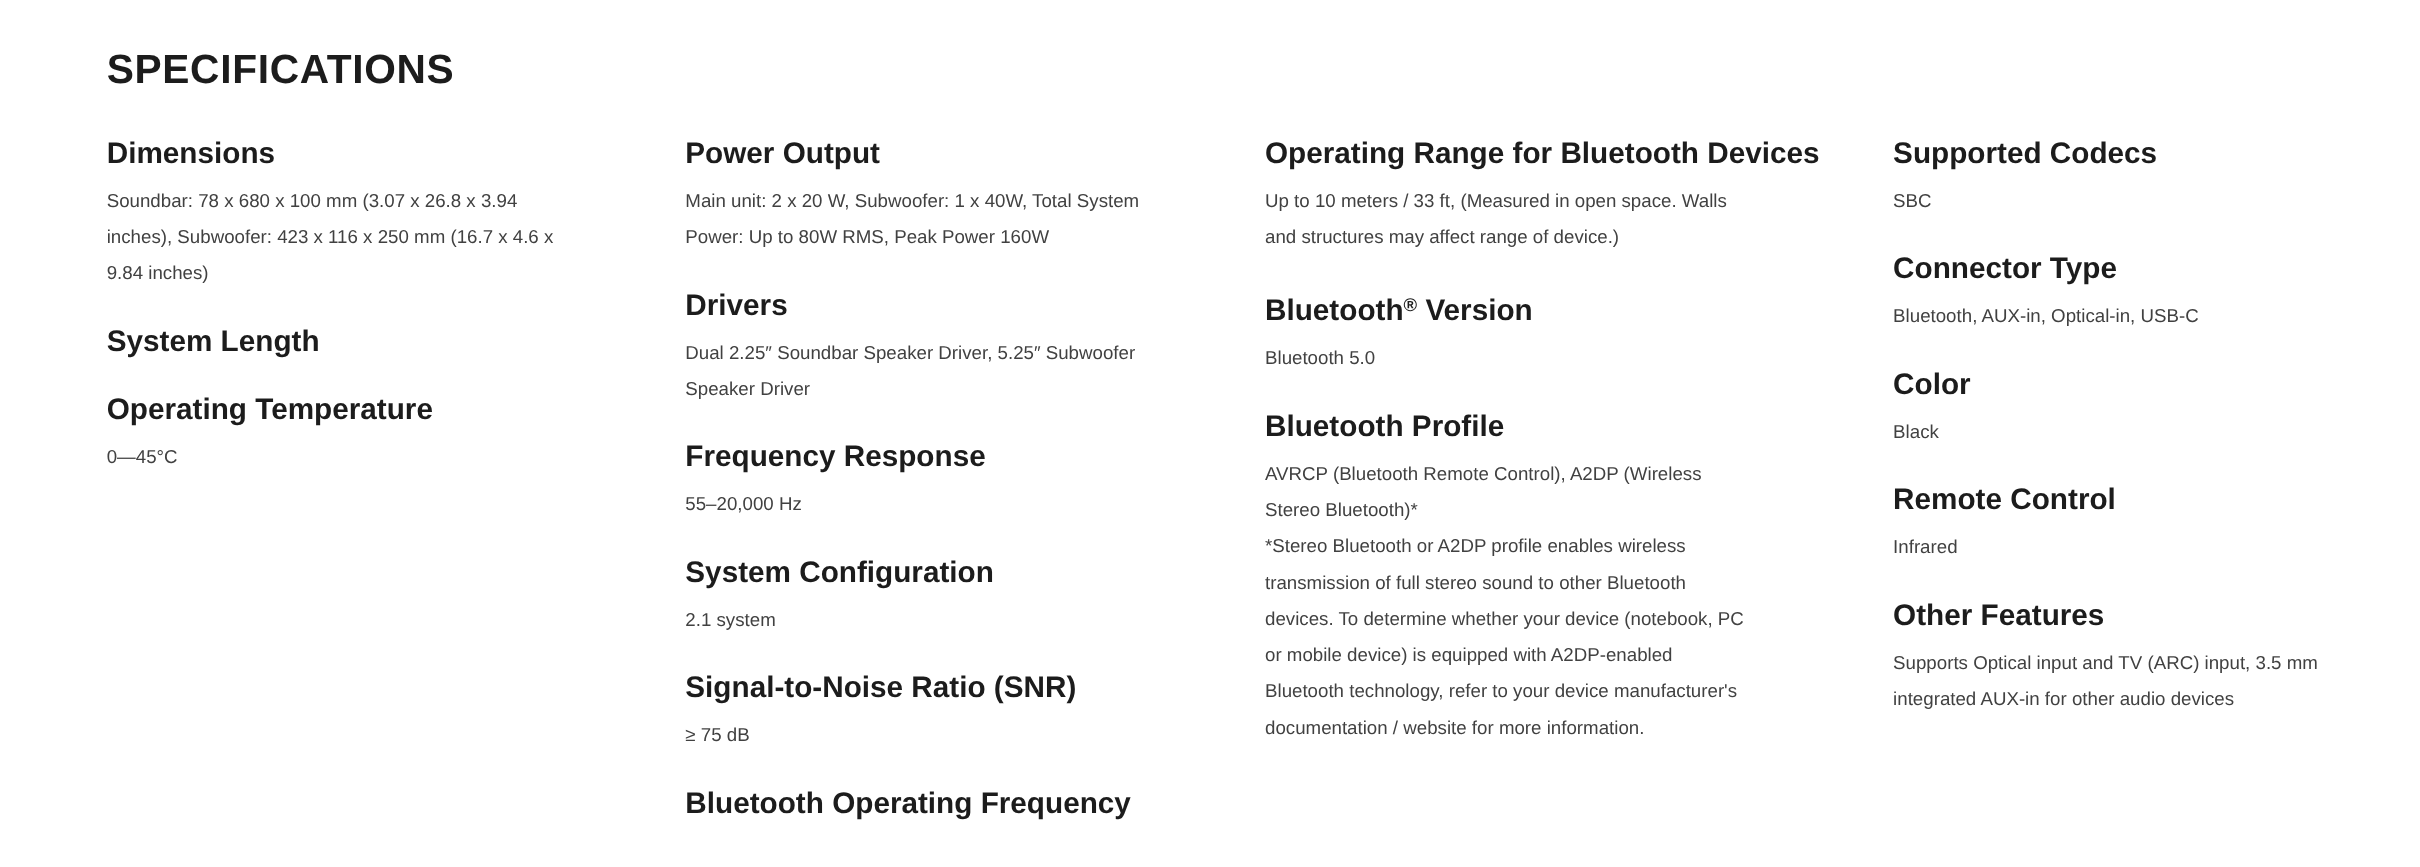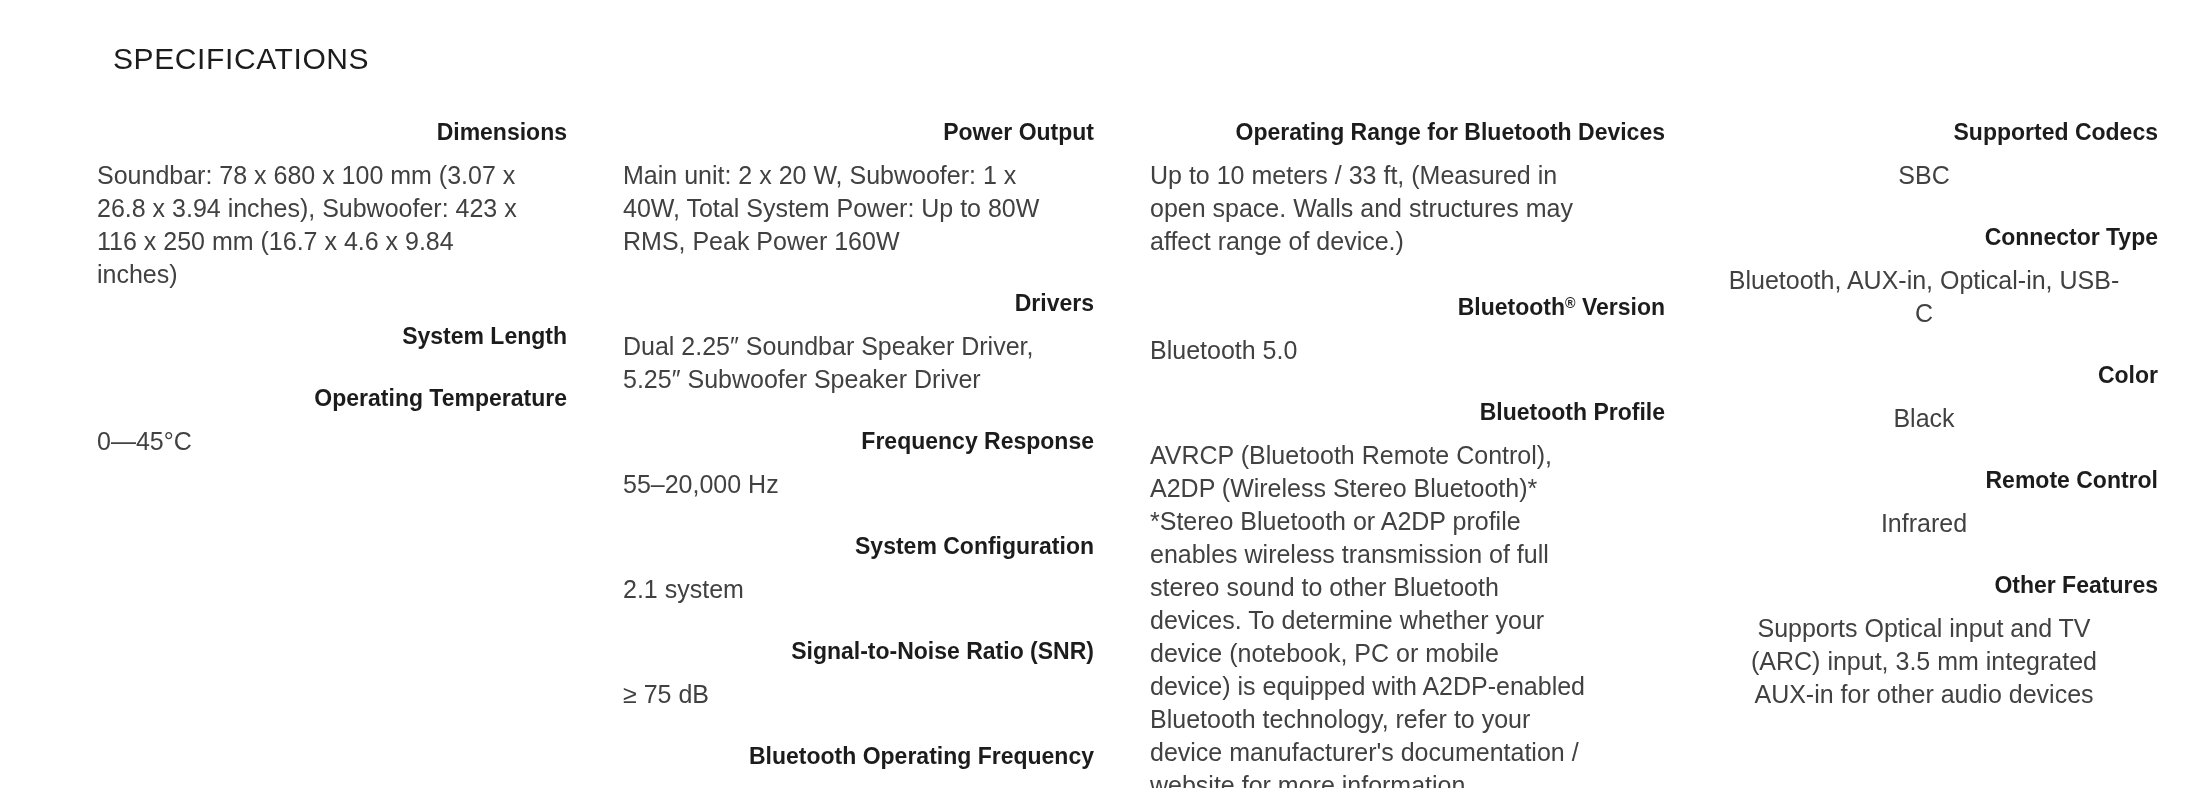--- a/index.html
+++ b/index.html
@@ -4,45 +4,44 @@
 <style>
   * { box-sizing: border-box; }
   html, body { margin: 0; padding: 0; }
   body {
     width: 2200px; height: 788px; overflow: hidden;
     background: #ffffff;
     font-family: "Liberation Sans", sans-serif;
   }
   .page { padding: 44px 40px 0 97px; }
   .title {
-    margin: 0 0 42px 16px;
-    font-size: 30px; font-weight: 400; letter-spacing: 0.6px;
+    margin: 0 0 42px 0;
+    font-size: 37px; font-weight: 700; letter-spacing: 0.6px;
     color: #1c1c1c; line-height: 1;
   }
   .grid {
     display: grid;
     grid-template-columns: 470px 471px 515px 437px;
     column-gap: 56px;
     align-items: start;
   }
   .spec-item { margin: 0 0 29px 0; }
   .spec-heading {
     margin: 0 0 10px 0;
-    font-size: 23px; font-weight: 700; color: #1c1c1c;
+    font-size: 27px; font-weight: 700; color: #1c1c1c;
     line-height: 33px;
-    text-align: right;
   }
   .spec-value {
     margin: 0;
-    font-size: 25px; font-weight: 400; color: #414141;
+    font-size: 17px; font-weight: 400; color: #414141;
     line-height: 33px;
     max-width: 436px;
     white-space: pre-wrap;
   }
-  .col-4 .spec-value { max-width: 406px; text-align: center; }
+  .col-4 .spec-value { max-width: 406px; }
   .it { }
   .reg { font-style: normal; font-size: 0.62em; vertical-align: 0.5em; }
 </style>
 </head>
 <body>
 
 <div class="page">
   <h1 class="title">SPECIFICATIONS</h1>
   <div class="grid" id="spec-grid">
       <div class="col col-1">

